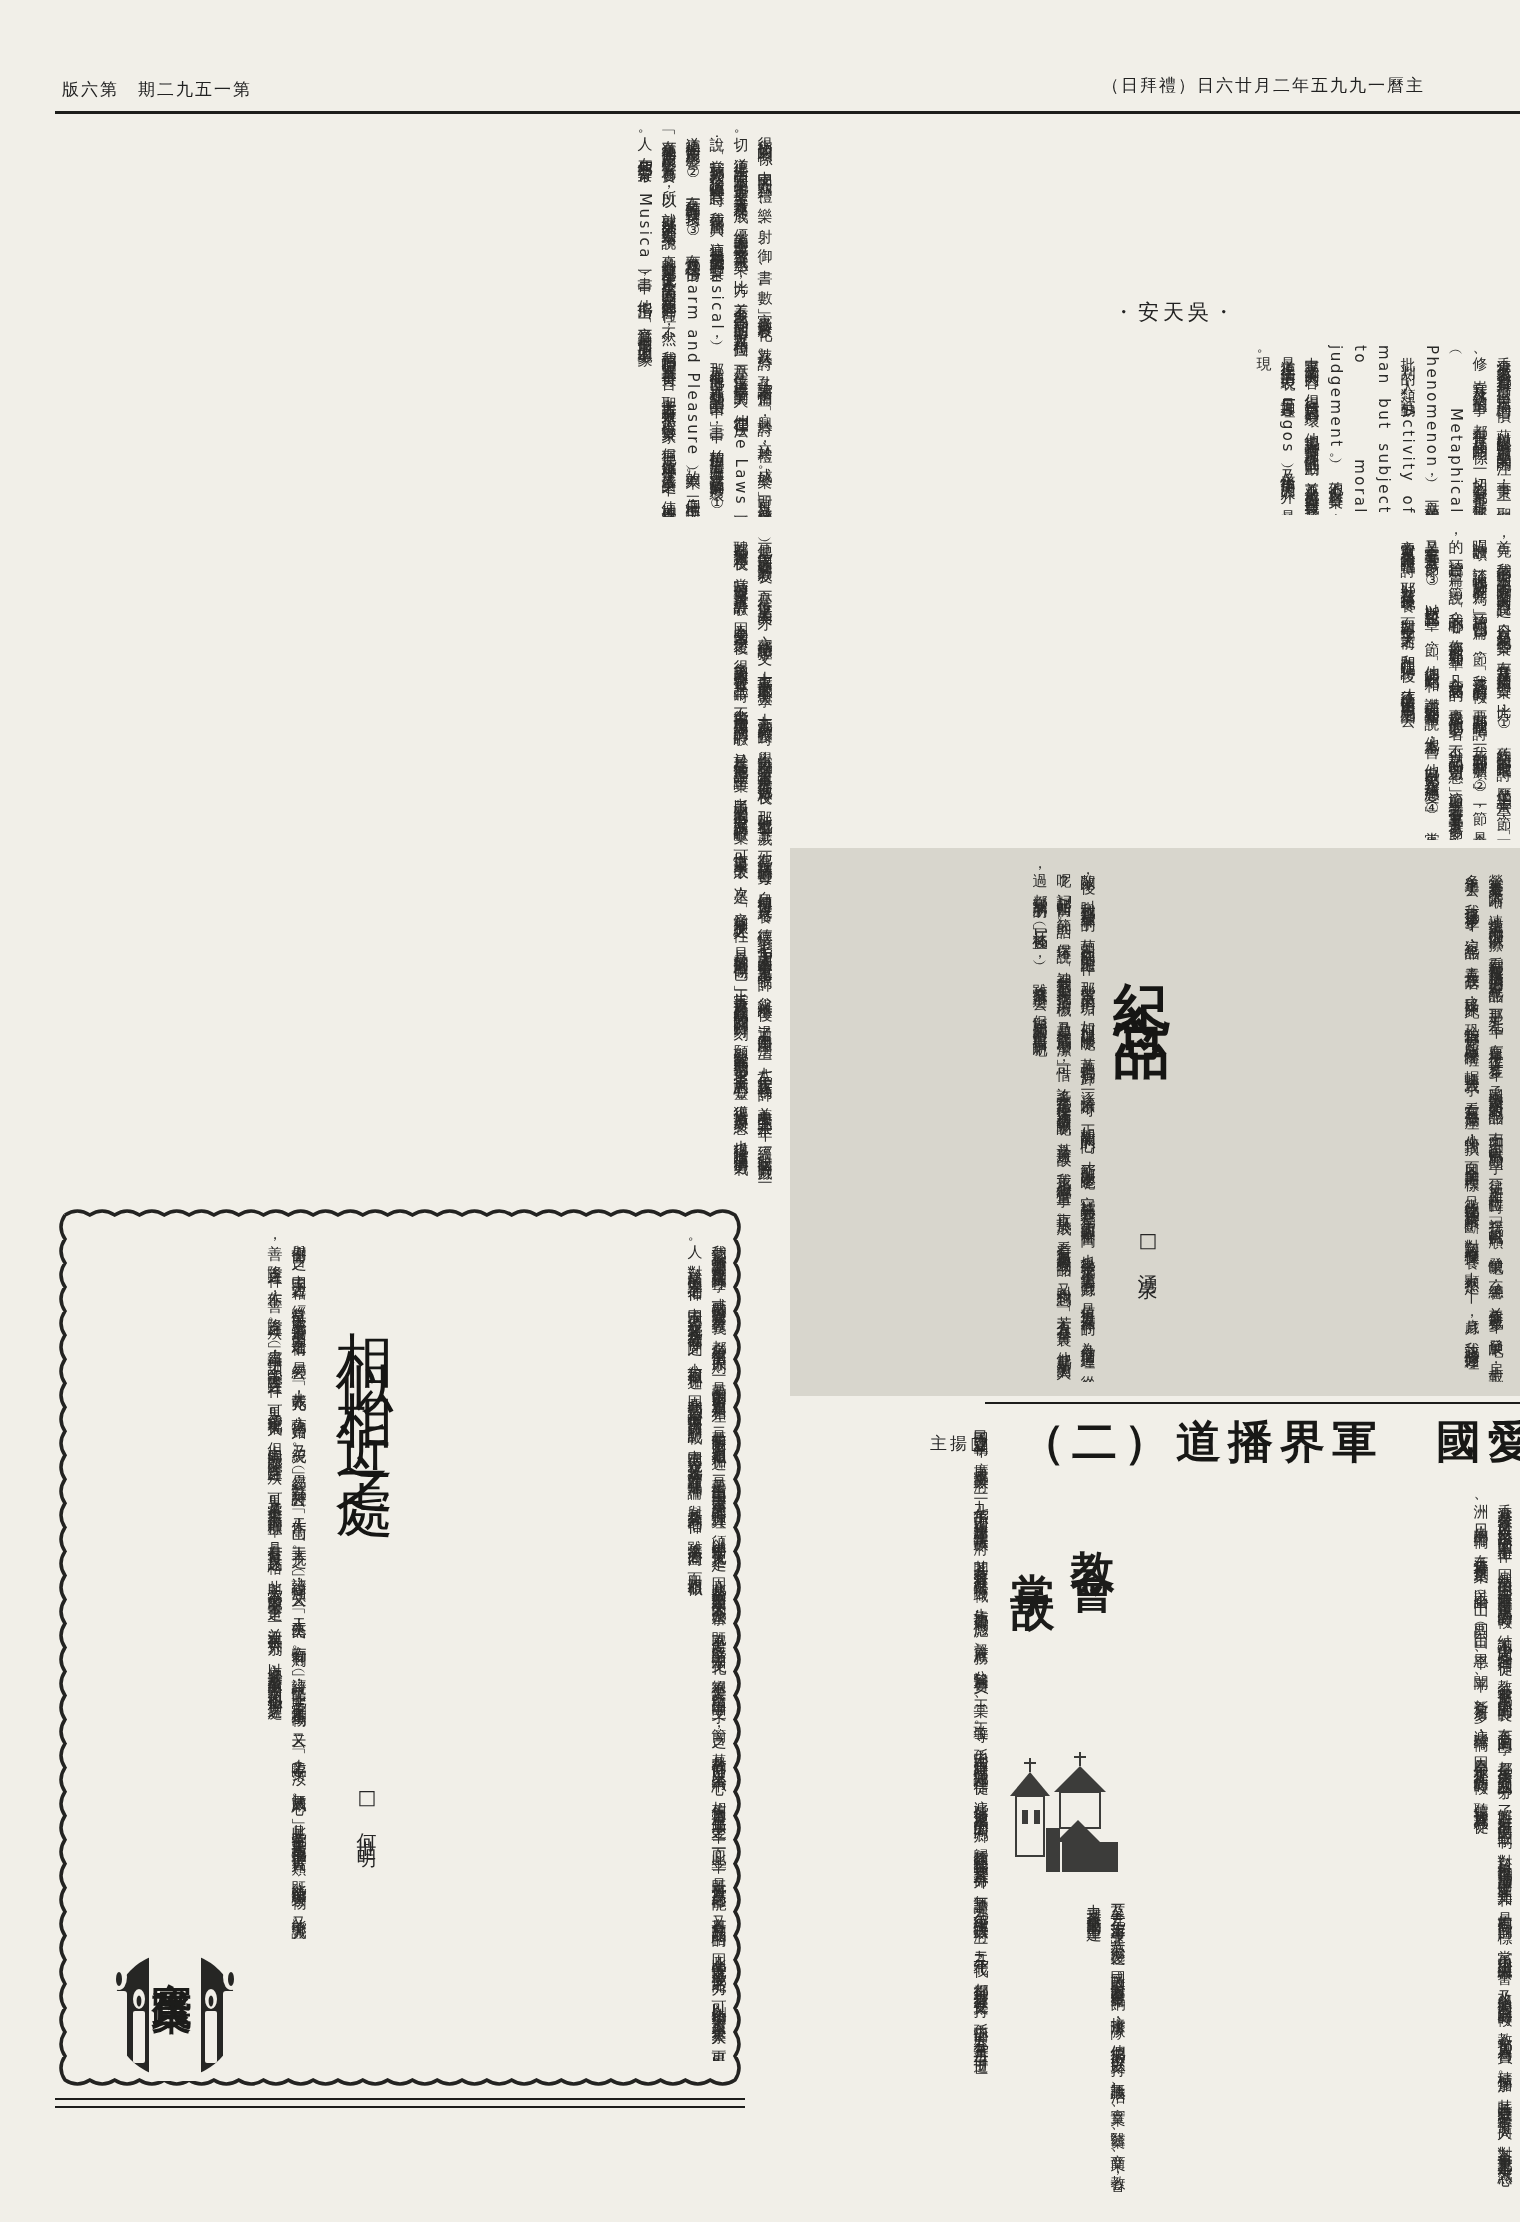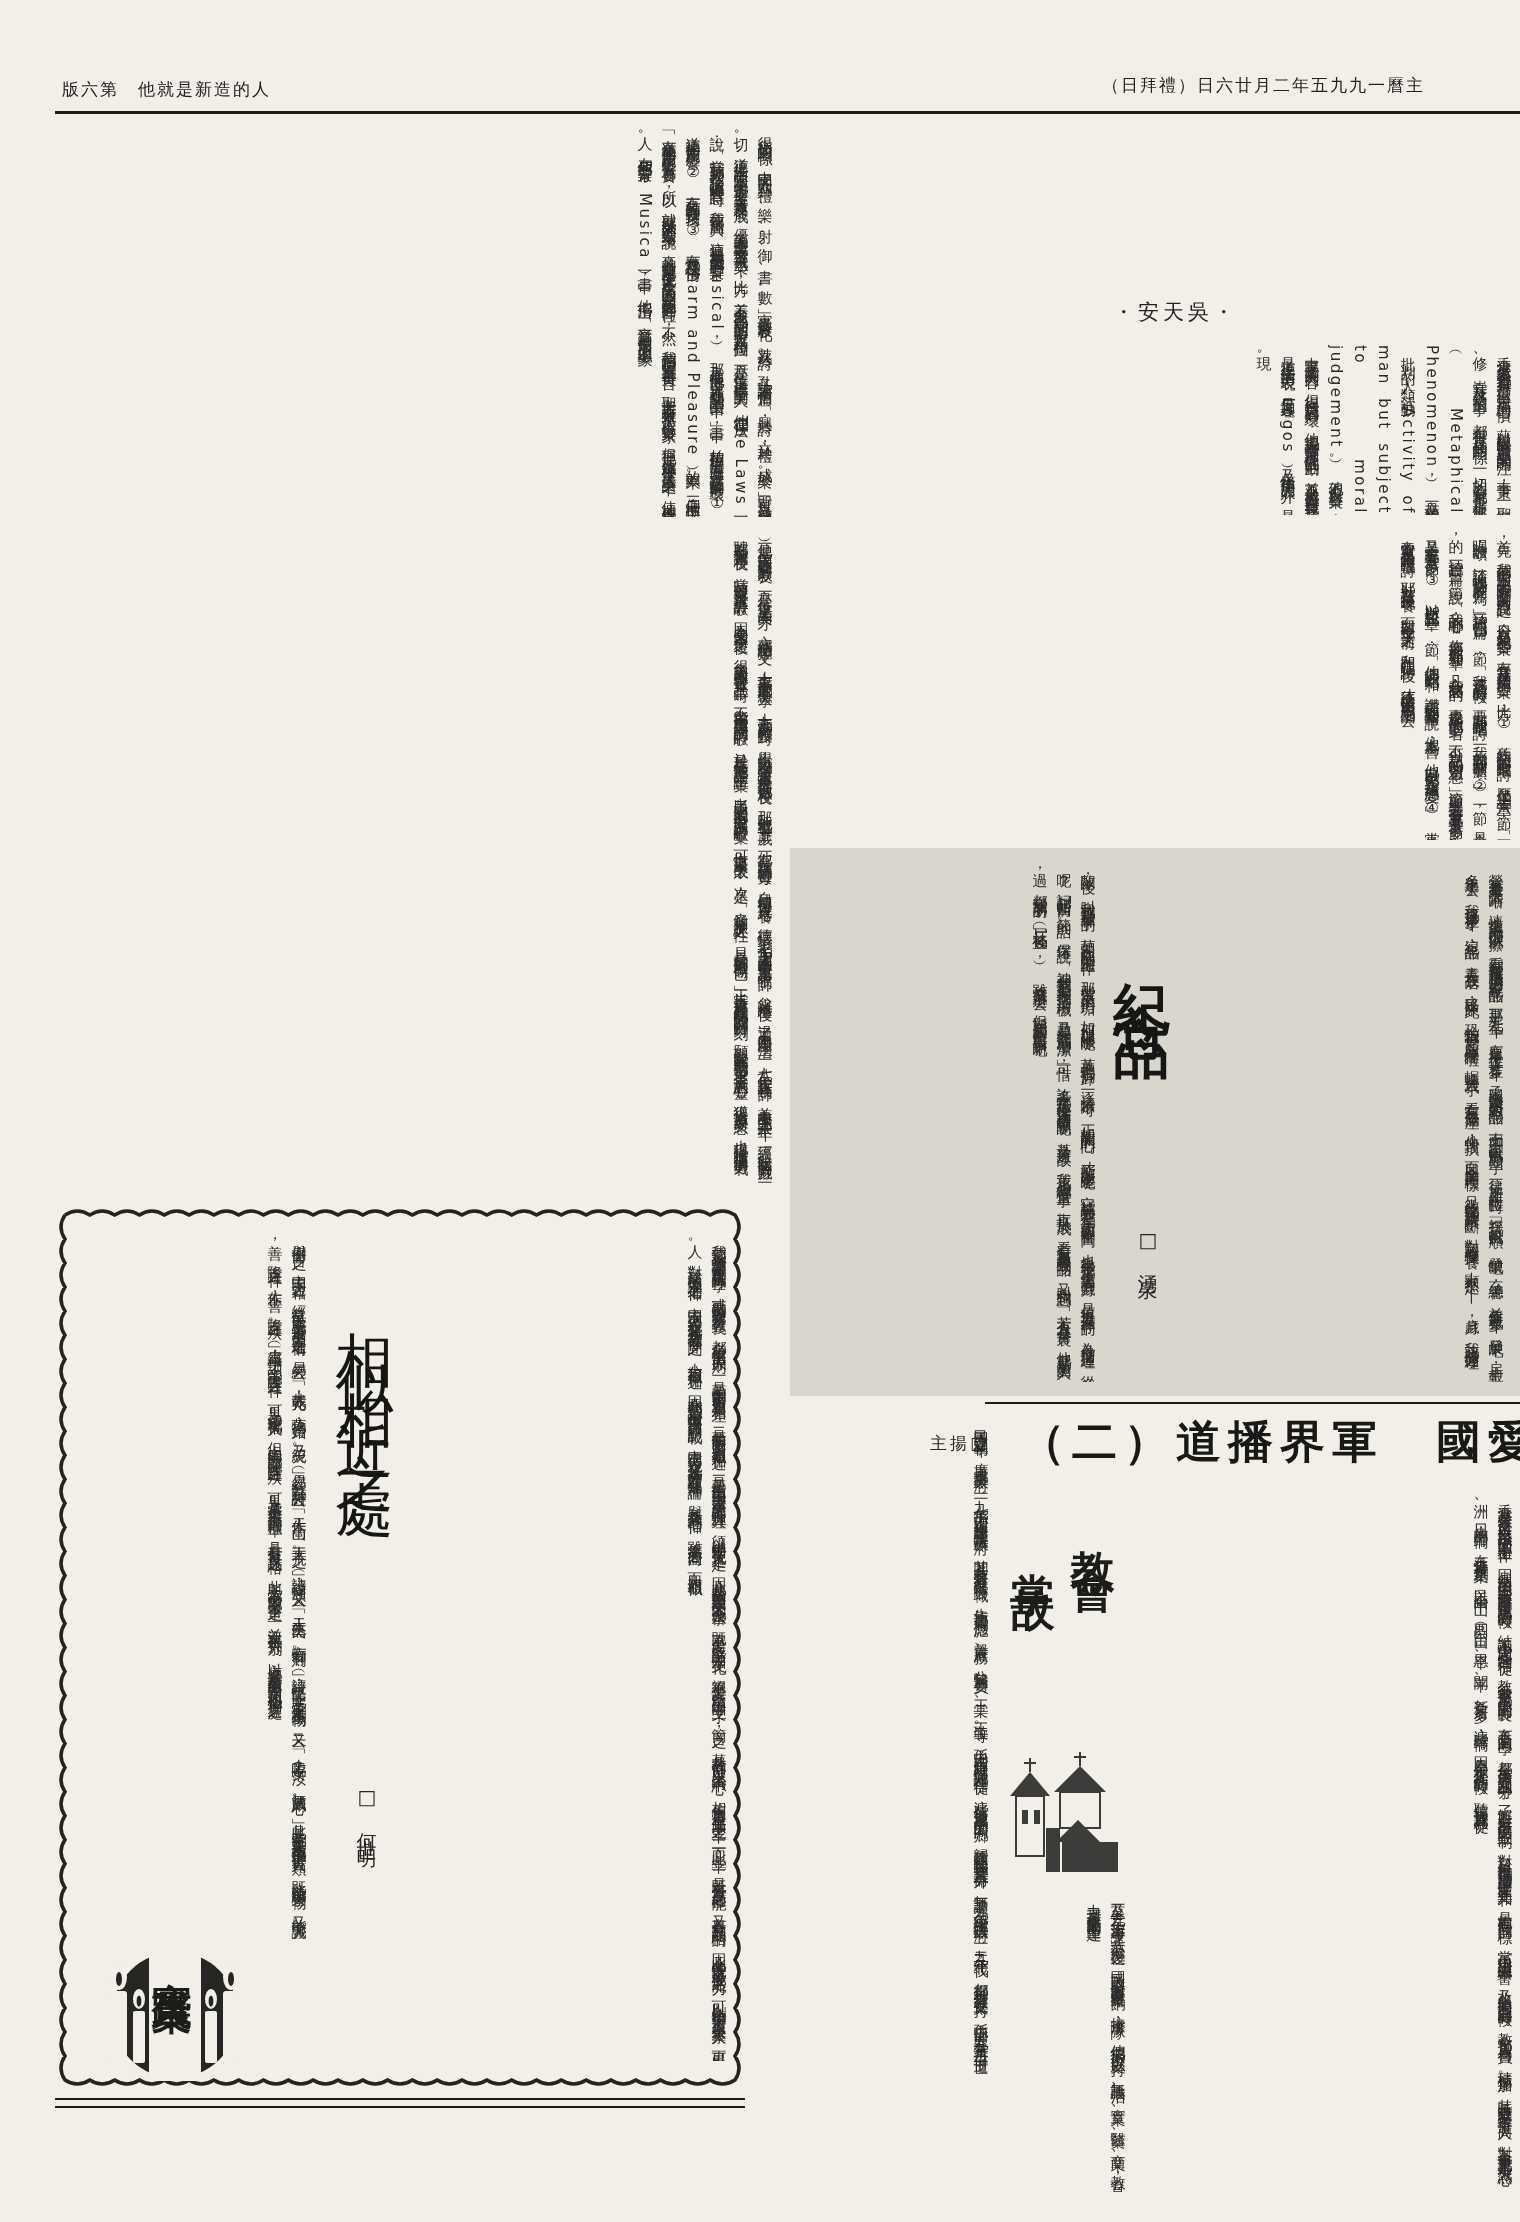--- a/index.html
+++ b/index.html
@@ -20,21 +20,21 @@
   .vtitle{font-family:"Liberation Serif",serif;font-weight:bold;color:#161614;}
   .graybox{background:#d8d6cd;}
   .logo-label{font-family:"Liberation Serif",serif;font-weight:bold;color:#1c1c1a;}
   #xiangsi-border svg{display:block;}
 </style>
 </head>
 <body>
 
 <div id="page">
 
-  <div class="abs metaline" style="left:62px;top:78px;">版六第　他就是新造的人</div>
+  <div class="abs metaline" style="left:62px;top:78px;">版六第　期二九五一第</div>
   <div class="abs metaline" style="left:1078px;top:74px;margin-left:24px;">（日拜禮）日六廿月二年五九九一曆主</div>
   <div class="abs rule" style="left:55px;top:111px;width:1465px;height:3px;"></div>
 
   <div class="abs author-h" style="left:1018px;top:298px;width:220px;text-align:right;">・安天吳・</div>
 
   <div class="abs v body-v" style="left:790px;top:345px;width:726px;height:170px;">香港很多教會都有舉行「聖樂主日」的習慣，藉以提醒會衆對聖樂的關注。事實上，聖樂與信徒的靈修、崇拜及祭禮的事，都有很直接的關係。一切的音樂都是一種形而上的現象（Metaphical Phenomenon），亦是一項需要接受道德批判的人類活動（Activity of man but subject to moral judgement）。他不反對音樂，人可以在其中享受音樂的內容，但得留意它的好壞。他也認為音樂是一理性的活動，並不是感覺與自我表達，而是道德生活的表現，是真理（Logos）及永恆作用的媒介，是將真理的表現。</div>
 
   <div class="abs v body-v" style="left:55px;top:125px;width:722px;height:392px;">很密切的關係。中國的六藝「禮、樂、射、御、書、數。」寓音樂於教化，其次於詩。孔子論語泰伯篇：「興於詩，立於禮，成於樂。」即可見音樂與道德關係之密切。道德生活在中國文化中需要音樂去表達及促成，優美的意境需要音樂去感染。比方，差不多與孔子同期的西方哲人柏拉圖，亦是一位注重道德音樂的人，他在律法（The Laws）一書中說：「當我聽到人在談論道德與智慧時，我便很高興，這便是我所了解的音樂（Musical），那人是使他自己進入一種和諧的美當中。」書中，柏拉圖提出三方面去評定音樂的好壞：①有道德的作用及影響。②有正確的音樂技巧。③有悅耳及怡情（Charm and Pleasure）的效果。三個標準中，以「有道德的作用及影響」為首要。所以，就聖樂以外的立場來說，真的音樂是要能使人產生高尚的意念和道德的嚮往。不然，我們所唱便無真善美可言。聖奧古斯丁雖然不是一位音樂家，但他是一位將神學注入音樂之中；使神學與音樂結合起來的人。在他的音樂（De Musica）一書中，他指出：「音樂是一個形而上的現象（</div>
 
   <div class="abs v body-v" style="left:790px;top:528px;width:726px;height:312px;">首先，我們從中國文化中有關音樂的內容說起。今日有祭祀的音樂、有崇拜及祭禮用的音樂，比方：①舊約時代的會衆唱詩，歷代志上十六章9節：「要向耶和華唱詩歌頌，談論他一切奇妙的作為。」詩篇一〇四篇33節：「我還活着的時候，要向耶和華唱詩；我一生向耶和華歌頌。」②一節，是全本聖經最中間的，詩篇一〇三篇1節說：「我的心哪，你要稱頌耶和華，凡在我裏面的，也要稱頌他的聖名，不可忘記他的一切恩惠。」這節聖經之前有壹萬五千五百多節，之後又是壹萬五千五百多節。③以斯拉記三章11節：「他們彼此唱和，讚美稱謝耶和華說：他本為善，他向以色列人永遠施慈愛。」④當人的心靈尋求上帝安慰及力量時會唱詩，耶穌在最後晚餐，面對釘十字架之前，和門徒唱詩後，才往橄欖山客西馬尼園去。</div>

